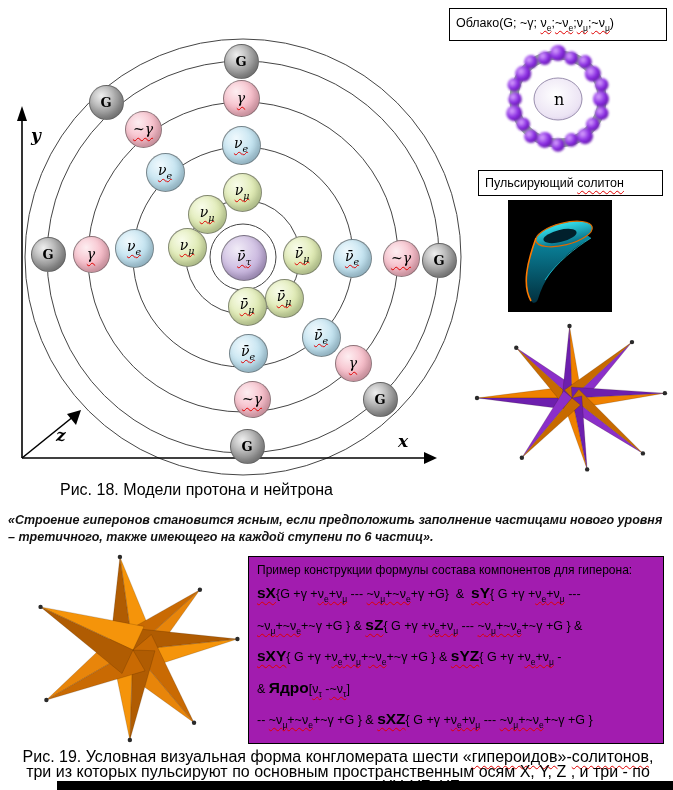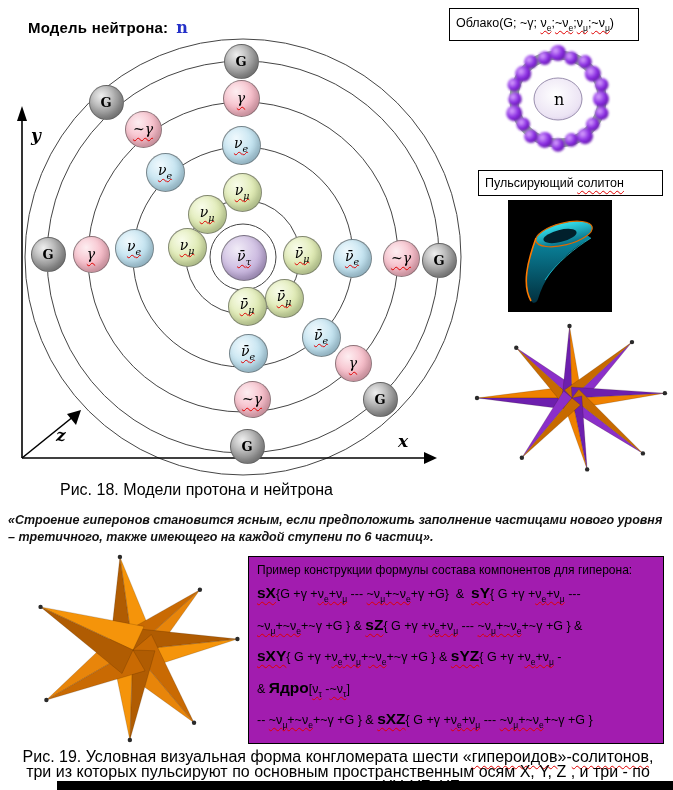--- a/index.html
+++ b/index.html
@@ -2,21 +2,21 @@
 <html><head>
 <meta charset="utf-8">
 <style>
   html,body{margin:0;padding:0;background:#fff;}
   .page{position:relative;width:673px;height:790px;background:#fff;overflow:hidden;
         font-family:"Liberation Sans",sans-serif;color:#000;}
   svg.bg{position:absolute;left:0;top:0;z-index:1;}
   .title{position:absolute;left:28px;top:18px;z-index:3;font-size:15px;font-weight:bold;letter-spacing:.2px;}
   .title-n{color:#2430c8;font-family:"DejaVu Serif",serif;font-size:16px;margin-left:8px;}
   .box{position:absolute;border:1px solid #000;background:#fff;z-index:3;display:flex;align-items:center;padding:2px 6px;box-sizing:border-box;}
-  .cloud-box{left:449px;top:8px;width:190px;height:33px;font-size:12.5px;}
+  .cloud-box{left:449px;top:8px;width:218px;height:33px;font-size:12.5px;}
   .soliton-box{left:478px;top:170px;width:185px;height:26px;font-size:12.5px;}
   .caption{position:absolute;z-index:3;font-size:16px;line-height:15px;}
   .fig18{left:60px;top:482px;width:420px;}
   .fig19{left:12px;top:749px;width:652px;text-align:center;}
   .quote{position:absolute;left:8px;top:512px;width:658px;z-index:3;
          font-size:12.5px;line-height:17px;font-weight:bold;font-style:italic;color:#111;}
   .formula-box{position:absolute;left:248px;top:556px;width:416px;height:188px;border:1px solid #000;
                background:#a21caf;z-index:3;box-sizing:border-box;padding:6px 8px;}
   .formula-title{font-size:12px;margin-bottom:3px;}
   .formula-line{font-size:12.5px;line-height:26px;white-space:pre;}
@@ -171,23 +171,20 @@
         <polygon points="46.39745962155612,700 133,650 145,670.7846096908265" fill="#c96a03" stroke="rgba(40,20,0,0.35)" stroke-width="0.5"></polygon>
         <circle cx="46.39745962155612" cy="700" r="2.2" fill="#2a2a2a"></circle>
         <polygon points="40.55660572226169,606.8929373024487 143.98807480525818,626.4359975370471 133,650" fill="#f5940a" stroke="rgba(40,20,0,0.35)" stroke-width="0.5"></polygon>
         <polygon points="40.55660572226169,606.8929373024487 133,650 122.01192519474183,673.5640024629529" fill="#b05c02" stroke="rgba(40,20,0,0.35)" stroke-width="0.5"></polygon>
         <circle cx="40.55660572226169" cy="606.8929373024487" r="2.2" fill="#2a2a2a"></circle>
       </g>
 
     <rect x="57" y="781" width="616" height="9" fill="#000"></rect>
   </svg>
 
-  <div class="title">
-    <span>Модель нейтрона:</span><span class="title-n">n</span>
-  </div>
 
   <div id="particles">
       <div class="particle p-g" style="width: 33px; height: 33px; left: 223.5px; top: 43.5px;">
         <span class="plabel">G</span>
       </div>
       <div class="particle p-gamma" style="width: 35px; height: 35px; left: 222.5px; top: 79.5px;">
         <span class="plabel"><span class="wavy">γ</span></span>
       </div>
       <div class="particle p-nue" style="width: 37px; height: 37px; left: 221.5px; top: 125.5px;">
         <span class="plabel"><span class="wavy">ν<sub>e</sub></span></span>

